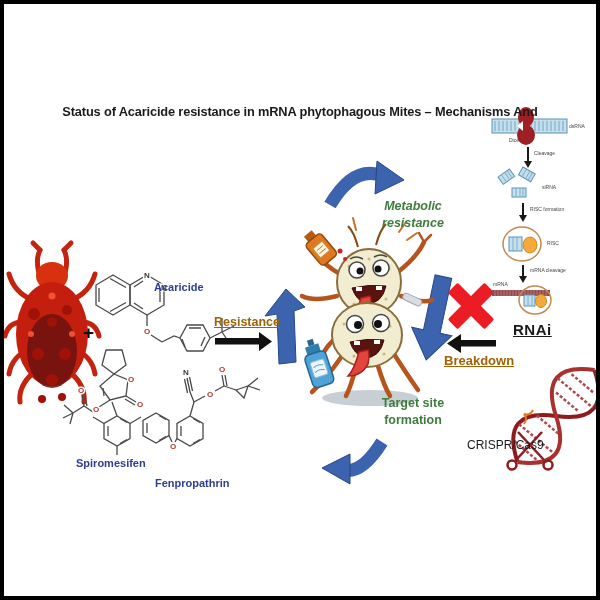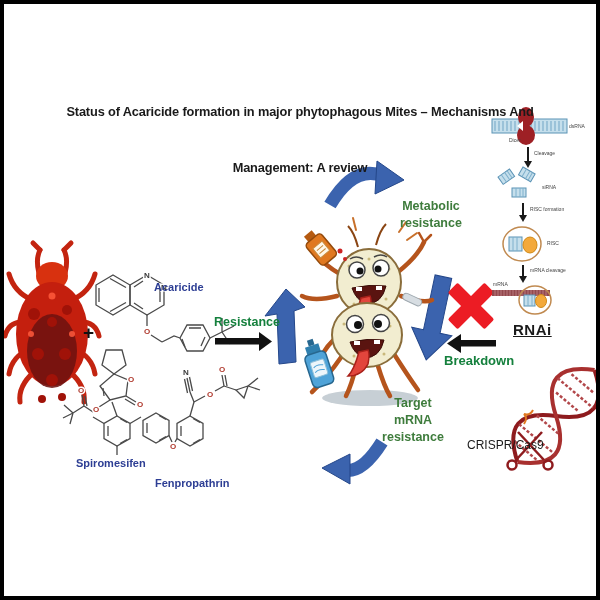--- a/index.html
+++ b/index.html
@@ -9,21 +9,21 @@
     font-family:"Liberation Sans",sans-serif;
   }
   #art{position:absolute;left:0;top:0;width:600px;height:600px;}
   .txt{position:absolute;white-space:pre-line;}
   .title{
     left:0;right:0;top:66px;text-align:center;color:#1a1a1a;
     font-size:12.8px;font-weight:bold;letter-spacing:-0.15px;line-height:28px;
   }
   .chem-label{color:#2d3e94;font-weight:bold;font-size:11px;}
   .plus{color:#111;font-weight:bold;font-size:19px;}
-  .red-label{color:#15803d;font-weight:bold;font-size:12.5px;}
+  .red-label{color:#a16207;font-weight:bold;font-size:12.5px;text-decoration:underline;}
   .green-label{
     color:#3e7c3c;font-weight:bold;font-size:12.5px;line-height:17px;text-align:center;
   }
   .black-label{color:#1a1a1a;}
   .rnai-big{font-size:15px;font-weight:600;letter-spacing:.5px;text-decoration:underline;}
   .crispr{font-size:12px;font-weight:normal;}
   svg text{font-family:"Liberation Sans",sans-serif;}
   .tinylab{font-size:5px;fill:#444;}
   .atom{font-size:8px;font-weight:bold;fill:#3a3a3a;paint-order:stroke;stroke:#fff;stroke-width:3px;}
   .atom-o{fill:#b03a2e;}
@@ -321,31 +321,30 @@
       <g stroke="#8e1b1e" stroke-width="2.5" fill="none">
         <path d="M538,428 L512,456"></path>
           <path d="M514,428 L540,456"></path>
         <circle cx="508" cy="461" r="4.5"></circle>
           <circle cx="544" cy="461" r="4.5"></circle>
       </g>
     </g>
   </svg>
 
   <div class="txt title">
-    <div>Status of Acaricide formation in major phytophagous Mites – Mechanisms And</div>
-    <div>Management: A review</div>
+    <div>Status of Acaricide resistance in mRNA phytophagous Mites – Mechanisms And</div>
   </div>
 
   <div class="txt plus" style="left:79px;top:318px;">+</div>
   <div class="txt chem-label" style="left:150px;top:277px;">Acaricide</div>
   <div class="txt chem-label" style="left:72px;top:453px;text-align:right;">Spiromesifen</div>
   <div class="txt chem-label" style="left:151px;top:473px;">Fenpropathrin</div>
 
   <div class="txt red-label" style="left:210px;top:311px;">Resistance</div>
 
-  <div class="txt green-label" style="left:388px;top:194px;width:78px;">Metabolic resistance</div>
-  <div class="txt green-label" style="left:370px;top:391px;width:78px;">Target mRNA resistance</div>
+  <div class="txt green-label" style="left:370px;top:194px;width:78px;font-style:italic;">Metabolic resistance</div>
+  <div class="txt green-label" style="left:370px;top:391px;width:78px;">Target site formation</div>
 
   <div class="txt red-label" style="left:440px;top:349px;font-size:13px;">Breakdown</div>
   <div class="txt black-label rnai-big" style="left:509px;top:317px;">RNAi</div>
   <div class="txt black-label crispr" style="left:463px;top:434px;">CRISPR/Cas9</div>
 
 </div>
 
 </body></html>

